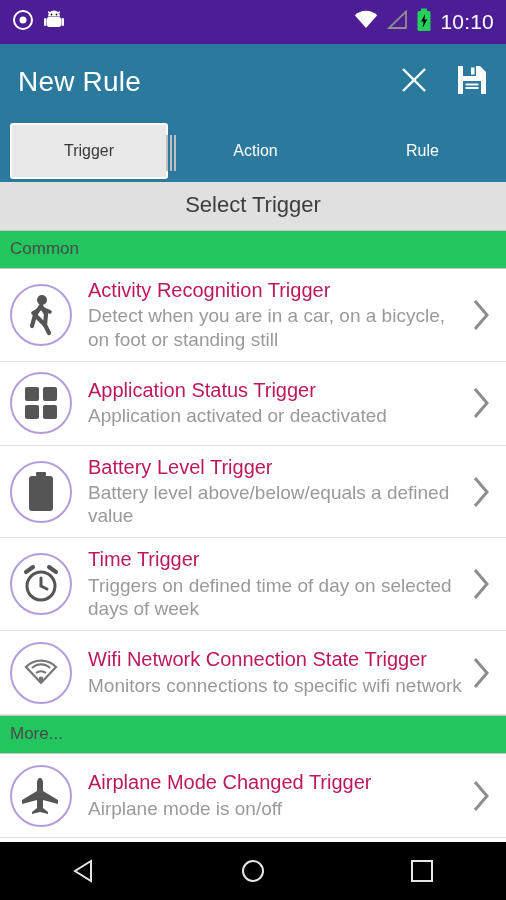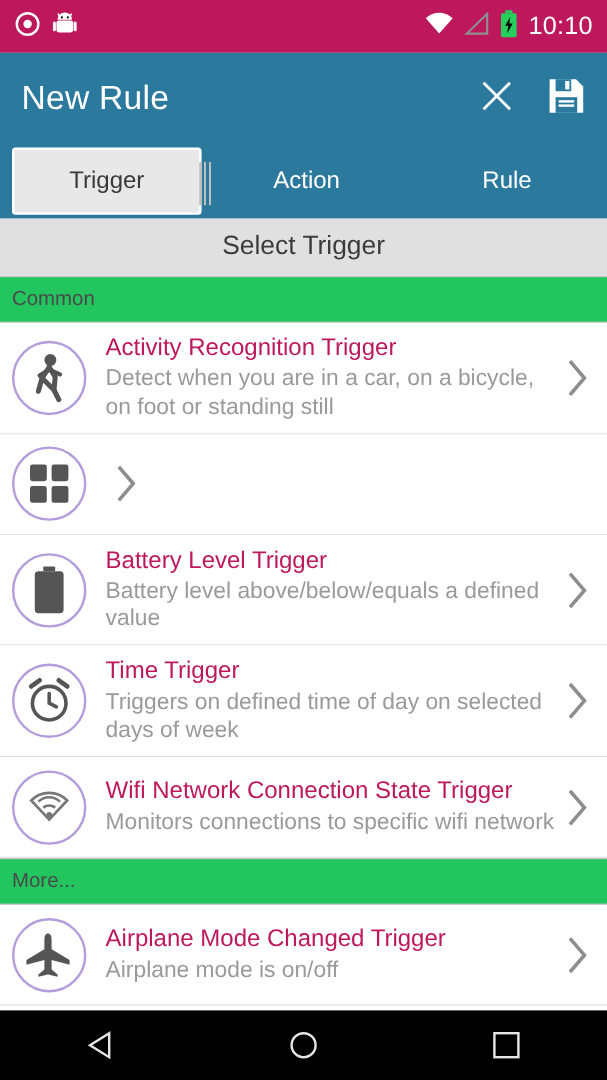--- a/index.html
+++ b/index.html
@@ -6,21 +6,21 @@
   html, body {
     width: 506px; height: 900px;
     font-family: "Liberation Sans", sans-serif;
     background: #ffffff;
     overflow: hidden;
   }
   .screen { width: 506px; height: 900px; position: relative; display: flex; flex-direction: column; }
 
   
   .statusbar {
-    height: 44px; background: #be185d; color: #fff;
+    height: 44px; background: #4c1d95; color: #fff;
     display: flex; align-items: center; padding: 0 12px; flex: none;
   }
   .status-left { display: flex; align-items: center; gap: 10px; }
   .status-right { margin-left: auto; display: flex; align-items: center; gap: 8px; }
   .clock { font-size: 21px; color: #fff; letter-spacing: 0.2px; }
   .ico { display: inline-block; }
 
   
   .appbar {
     height: 76px; background: #2b7a9e; color: #fff;
@@ -29,21 +29,21 @@
   .appbar-title { font-size: 28px; font-weight: normal; color: #fff; letter-spacing: 0.2px; }
   .appbar-actions { margin-left: auto; display: flex; align-items: center; gap: 26px; }
 
   
   .tabs {
     height: 62px; background: #2b7a9e; display: flex; align-items: center;
     flex: none; position: relative; padding-left: 6px;
   }
   .tab {
     flex: 1; height: 100%; display: flex; align-items: center; justify-content: center;
-    font-size: 20px; color: #ffffff;
+    font-size: 16px; color: #ffffff;
   }
   .tab.selected {
     background: #e8e8e8; color: #3a3a3a;
     border: 2px solid #ffffff; border-radius: 3px;
     height: 56px; margin: 0 4px; max-width: 158px;
     position: relative;
   }
   .tab.selected::after {
     content: ""; position: absolute; right: -10px; top: 10px;
     width: 10px; height: 36px;
@@ -200,20 +200,24 @@
 
     <div class="row">
       <div class="row-icon">
         <svg width="36" height="36" viewBox="0 0 36 36">
           <rect x="2" y="2" width="14" height="14" rx="2" fill="#555"></rect>
           <rect x="20" y="2" width="14" height="14" rx="2" fill="#555"></rect>
           <rect x="2" y="20" width="14" height="14" rx="2" fill="#555"></rect>
           <rect x="20" y="20" width="14" height="14" rx="2" fill="#555"></rect>
         </svg>
       </div>
+      <div class="row-text">
+        <div class="row-title">Application Status Trigger</div>
+        <div class="row-sub">Application activated or deactivated</div>
+      </div>
       <div class="chev">
         <svg width="20" height="34" viewBox="0 0 20 34">
             <path d="M4 3 L16 17 L4 31" stroke="#8d8d8d" stroke-width="3" fill="none"></path>
           </svg>
       </div>
     </div>
 
     <div class="row">
       <div class="row-icon">
         <svg width="30" height="42" viewBox="0 0 30 42">

